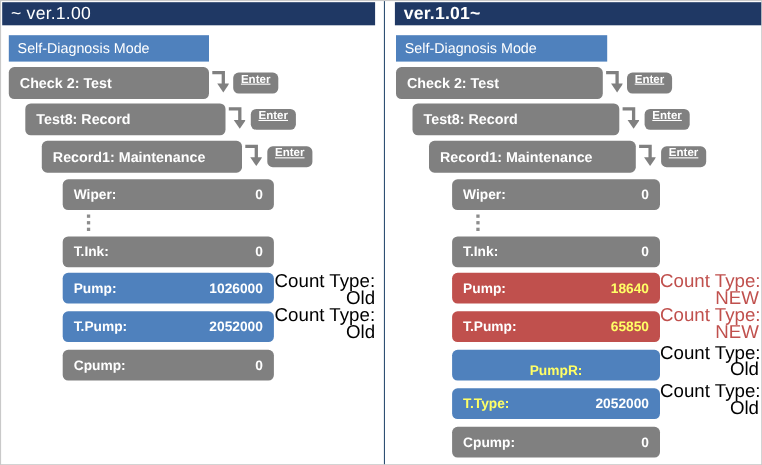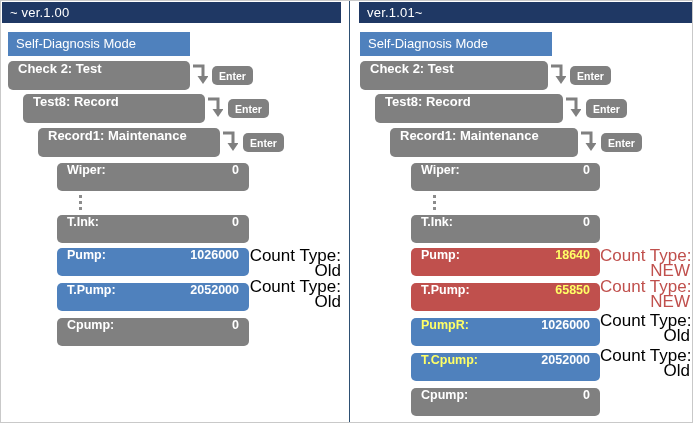--- a/index.html
+++ b/index.html
@@ -21,29 +21,29 @@
   }
   .panel{position:absolute;top:0;height:423px;}
   .panel-left{left:0;width:349px;}
   .panel-right{left:350px;width:343px;}
 
   .verbar{
     position:absolute;
     height:21px;
     background:#1f3864;
     color:#ffffff;
-    font-size:13px;
+    font-size:16px;
     line-height:21px;
     padding-left:8px;
     box-sizing:border-box;
     letter-spacing:.2px;
     white-space:nowrap;
   }
   .panel-left .verbar{left:2px;top:2px;width:339px;}
-  .panel-right .verbar{left:9px;top:2px;width:333px;}
+  .panel-right .verbar{left:9px;top:2px;width:333px;font-weight:bold;}
 
   .modebar{
     position:absolute;
     height:24px;
     background:#4f81bd;
     color:#ffffff;
     font-size:13px;
     line-height:24px;
     padding-left:8px;
     box-sizing:border-box;
@@ -55,45 +55,46 @@
   
   .box{
     position:absolute;
     box-sizing:border-box;
     border-radius:5px;
     background:#808080;
     color:#ffffff;
     font-size:12.5px;
     font-weight:bold;
     display:flex;
-    align-items:flex-start;
+    align-items:center;
     justify-content:space-between;
-    padding:0 10px;
+    padding:12px 10px;
     white-space:nowrap;
   }
   .box.blue{background:#4f81bd;}
   .box.red{background:#c0504d;}
   .box .val{font-weight:bold;}
   .lbl-yellow{color:#ffff66;}
   .val-yellow{color:#ffff66;}
 
   
   .step{height:29px;font-size:13px;justify-content:flex-start;}
 
   .enter{
     position:absolute;
     height:19px;
     background:#808080;
     color:#ffffff;
     border-radius:5px;
     font-size:10.5px;
     font-weight:bold;
-    display:flex;align-items:center;justify-content:center;
+    display:flex;justify-content:center;
     padding:0 7px;
     box-sizing:border-box;
+    text-decoration:underline;
   }
 
   .elbow{position:absolute;width:16px;height:24px;}
 
   .dots{
     position:absolute;
     width:3px;
     display:flex;flex-direction:column;gap:3px;
   }
   .dots i{display:block;width:3px;height:3px;background:#8c8c8c;}
@@ -250,27 +251,27 @@
   <div class="box red" style="left:61px;top:248px;width:189px;height:28px;">
     <span>Pump:</span>
     <span class="val val-yellow">18640</span>
   </div>
 
   <div class="box red" style="left:61px;top:283px;width:189px;height:28px;">
     <span>T.Pump:</span>
     <span class="val val-yellow">65850</span>
   </div>
 
-  <div class="box blue" style="left:61px;top:318px;width:189px;height:28px;">
+  <div class="box blue" style="left:61px;top:318px;width:189px;height:28px;flex-direction:column;">
     <span class="lbl-yellow">PumpR:</span>
     <span class="val">1026000</span>
   </div>
 
   <div class="box blue" style="left:61px;top:353px;width:189px;height:28px;">
-    <span class="lbl-yellow">T.Cpump:</span>
+    <span class="lbl-yellow">T.Type:</span>
     <span class="val">2052000</span>
   </div>
 
   <div class="box" style="left:61px;top:388px;width:189px;height:28px;">
     <span>Cpump:</span>
     <span class="val">0</span>
   </div>
 
   <div class="ctype new" style="left:250px;top:248px;width:90px;">
     <div>Count Type:</div>

